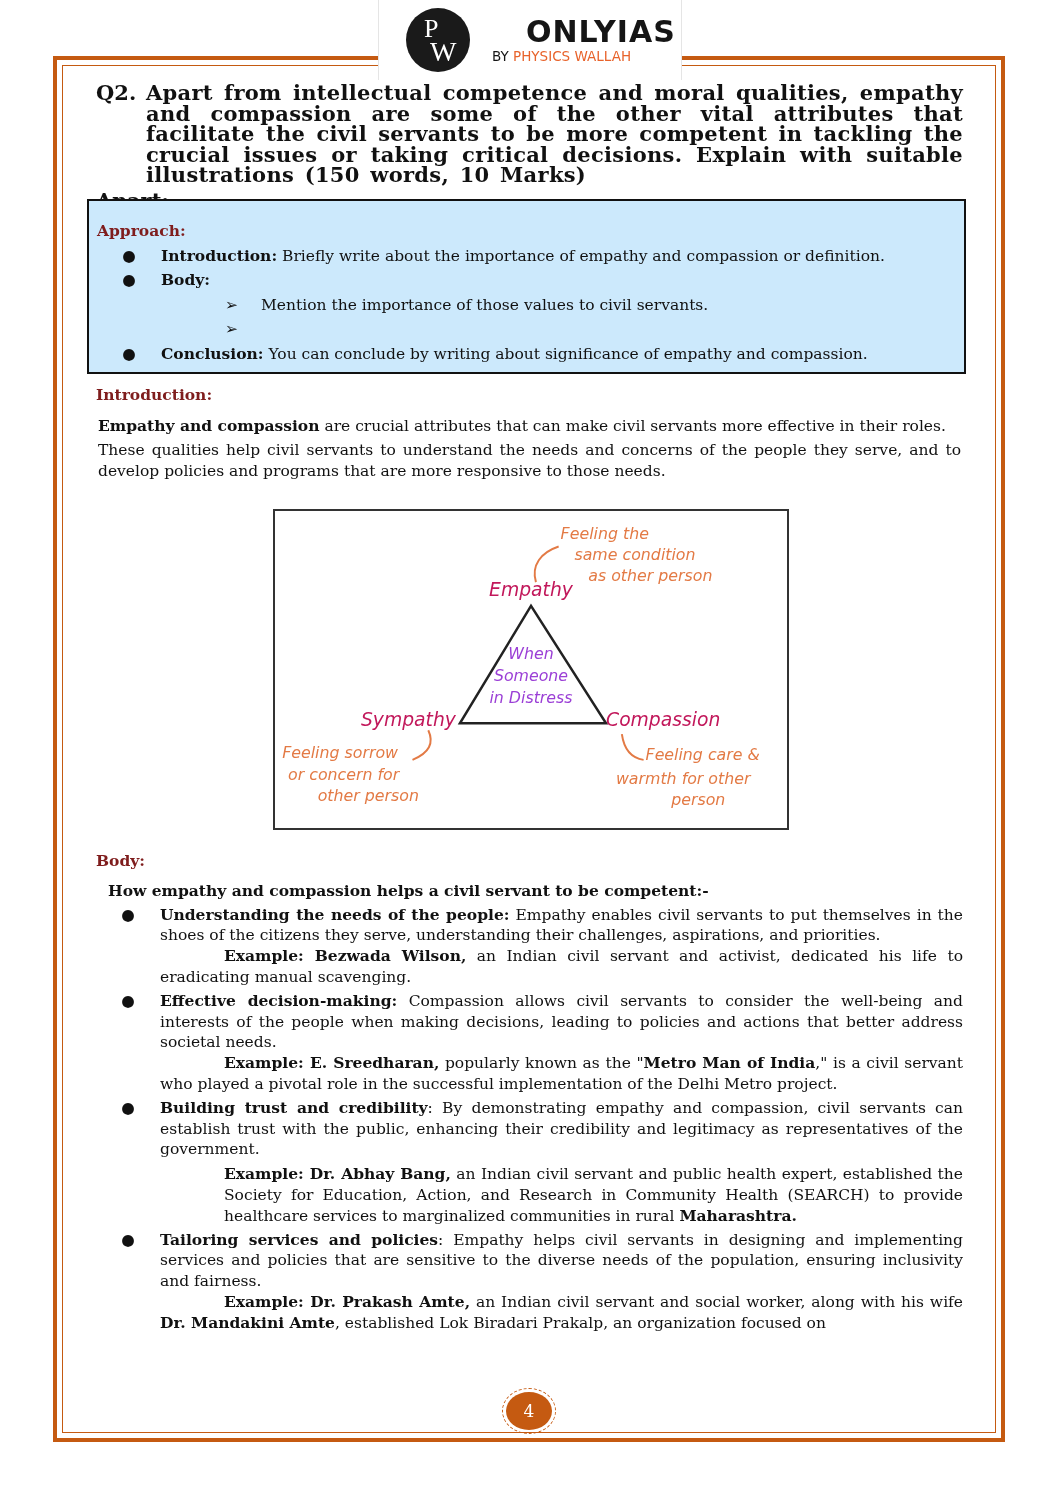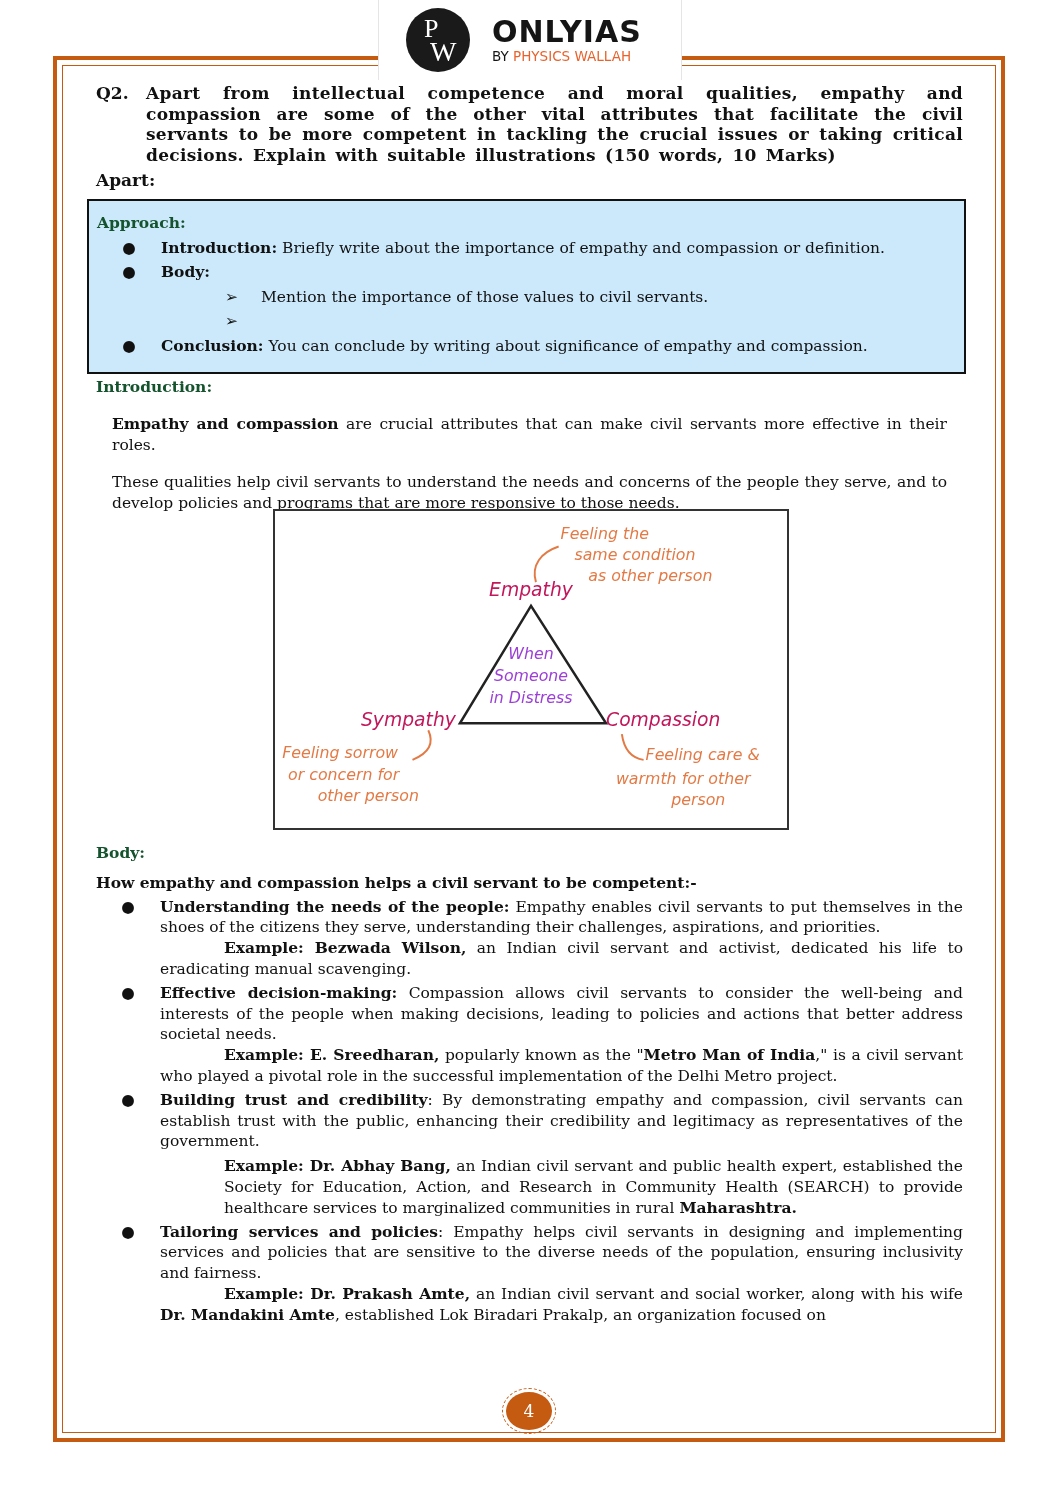--- a/index.html
+++ b/index.html
@@ -9,49 +9,49 @@
                  border:4px solid #c55a11; box-sizing:border-box; }
   .frame-inner { position:absolute; left:62px; top:65px; width:934px; height:1368px;
                  border:1.5px solid #c55a11; box-sizing:border-box; }
   .logo-box { position:absolute; left:378px; top:0; width:302px; height:80px; background:#fff;
               border-left:1px solid #e5e5e5; border-right:1px solid #e5e5e5; display:flex; align-items:center; }
   .pw-circle { width:64px; height:64px; border-radius:50%; background:#1a1a1a; margin-left:27px;
                position:relative; color:#fff; font-family:"Liberation Serif", serif; }
   .pw-circle .p { position:absolute; left:18px; top:6px; font-size:26px; }
   .pw-circle .w { position:absolute; left:24px; top:28px; font-size:28px; }
   .brand { margin-left:22px; display:flex; flex-direction:column; line-height:1; }
-  .brand .name { font-family:"DejaVu Sans", sans-serif; font-weight:bold; font-size:30px; color:#151515; letter-spacing:1px; }
+  .brand .name { font-family:"DejaVu Sans", sans-serif; font-weight:bold; font-size:30px; color:#151515; letter-spacing:1px;margin-left:34px; }
   .brand .sub { font-family:"DejaVu Sans", sans-serif; font-weight:normal; font-size:13.5px; color:#151515; margin-top:3px; }
   .brand .sub .orange { color:#e8632b; }
 
-  .content { position:absolute; left:96px; top:83px; width:867px; font-size:17px; line-height:20.5px; }
+  .content { position:absolute; left:96px; top:83px; width:867px; font-size:21px; line-height:20.5px; }
   .q { display:flex; font-weight:bold; text-align:justify; }
   .q .num { width:50px; flex:none; }
   .q .txt { flex:1; letter-spacing:0.3px; word-spacing:3px; }
   .answer { font-weight:bold; margin-top:5px; }
 
   .approach { position:absolute; left:87px; top:199px; width:879px; height:175px; box-sizing:border-box;
               background:#cce9fc; border:2px solid #111; padding:10px 8px; font-size:15.5px; line-height:24.5px; }
-  .blue { color:#14532d; font-weight:bold; }
+  .blue { color:#7f1d1d; font-weight:bold;margin-top:8px; }
   .ap-row { display:flex; }
   .ap-bullet { width:64px; flex:none; text-align:center; }
   .ap-sub { display:flex; padding-left:128px; }
   .ap-sub .arrow { width:36px; flex:none; }
 
   .intro { position:absolute; left:96px; top:376px; width:867px; font-size:15.5px; line-height:21px; }
-  .intro p { margin:16px; text-align:justify; }
+  .intro p { margin:2px; text-align:justify; }
   .intro .h { margin-bottom:10px; }
 
   .diagram { position:absolute; left:273px; top:509px; width:516px; height:321px; border:2px solid #333; box-sizing:border-box; background:#fff; }
   .diagram svg { width:100%; height:100%; }
   .hand { font-family:"DejaVu Sans", sans-serif; font-style:oblique; }
 
   .body { position:absolute; left:96px; top:843px; width:867px; font-size:15.5px; line-height:20.8px; }
   .body .h { margin-bottom:9px; }
-  .body .sub-h { font-weight:bold; margin-bottom:3px; }
+  .body .sub-h { font-weight:bold; margin-bottom:3px;margin-left:12px; }
   .bl { display:flex; text-align:justify; }
   .bl .dot { width:64px; flex:none; text-align:center; }
   .bl .txt { flex:1; }
   .ex { padding-left:64px; text-align:justify; margin-bottom:3px; }
   .ex .ind { display:inline-block; width:64px; }
   .ex-block { padding-left:128px; text-align:justify; margin-top:4px; margin-bottom:3px; }
   b { font-weight:bold; }
   .page-num { position:absolute; left:506px; top:1392px; width:46px; height:38px; border-radius:50%;
               background:#c55a11; color:#fff; text-align:center; line-height:38px; font-size:17px;
               outline:1px dashed #c55a11; outline-offset:3px; font-family:"DejaVu Serif", serif; }

